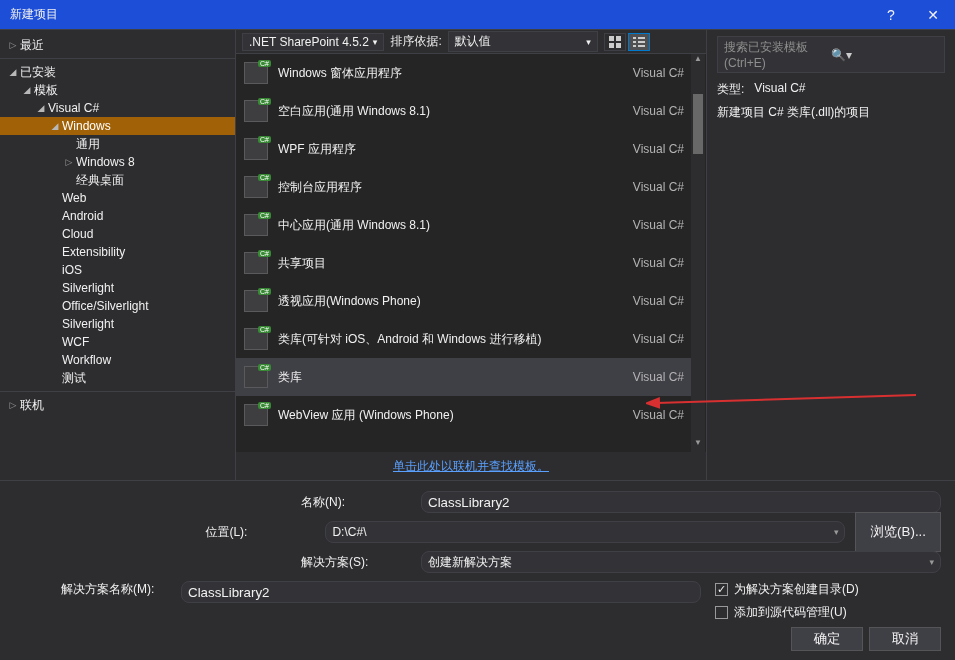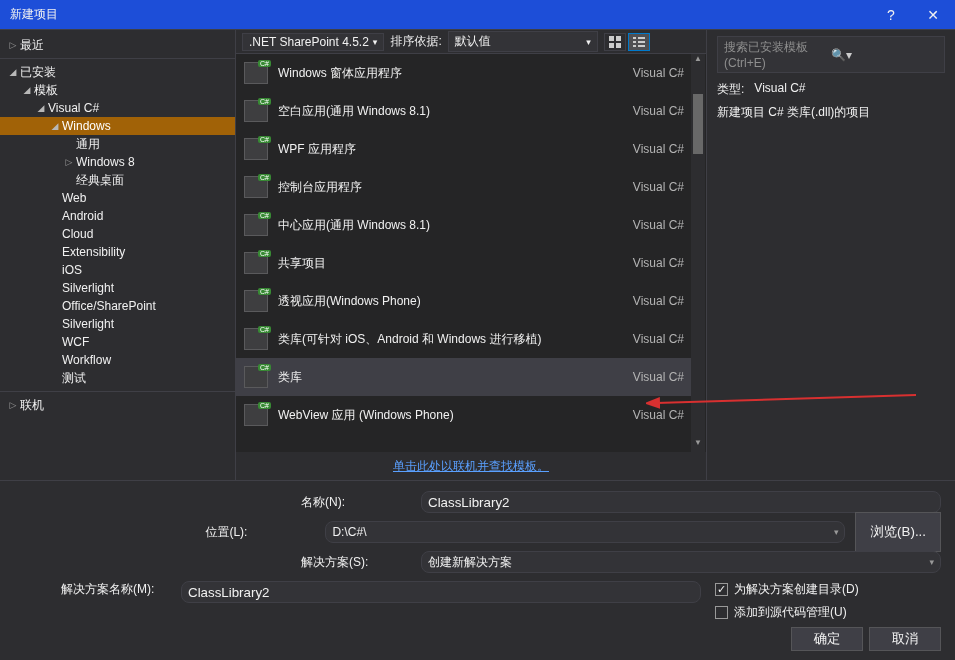--- a/index.html
+++ b/index.html
@@ -109,21 +109,21 @@
     <div class="tree-item" style="padding-left:62px">
         <span>Extensibility</span>
       </div>
     <div class="tree-item" style="padding-left:62px">
         <span>iOS</span>
       </div>
     <div class="tree-item" style="padding-left:62px">
         <span>Silverlight</span>
       </div>
     <div class="tree-item" style="padding-left:62px">
-        <span>Office/SharePoint</span>
+        <span>Office/Silverlight</span>
       </div>
     <div class="tree-item" style="padding-left:62px">
         <span>Silverlight</span>
       </div>
     <div class="tree-item" style="padding-left:62px">
         <span>WCF</span>
       </div>
     <div class="tree-item" style="padding-left:62px">
         <span>Workflow</span>
       </div>

